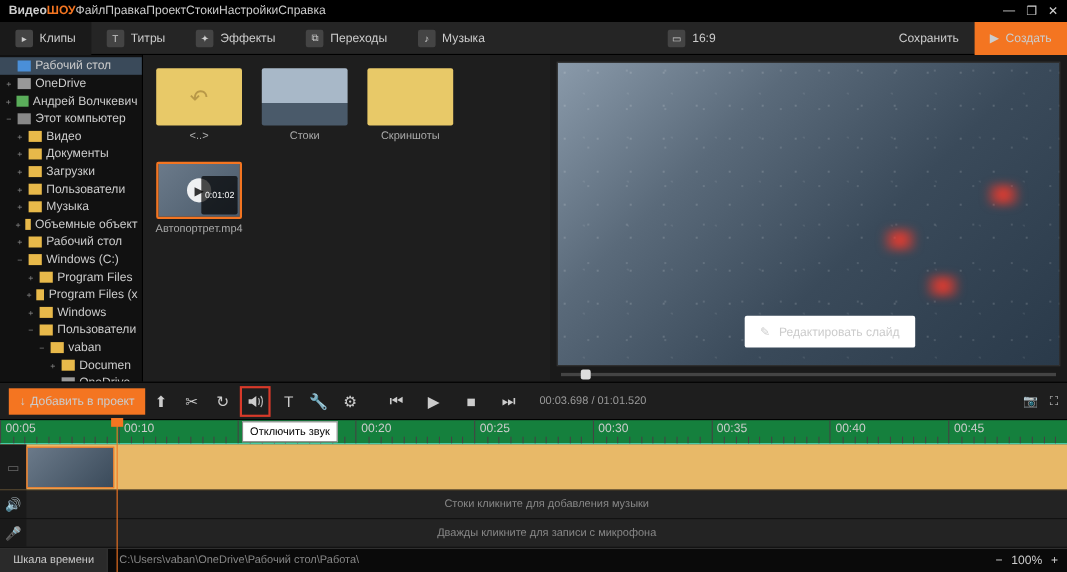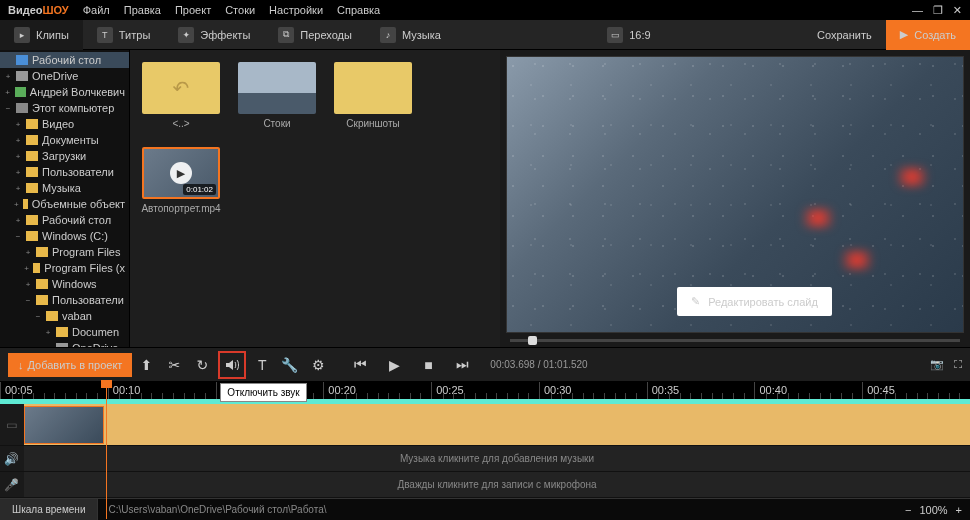--- a/index.html
+++ b/index.html
@@ -1,17 +1,17 @@
 <!DOCTYPE html>
 <html><head>
 <meta charset="utf-8">
 <style>
 *{margin:0;padding:0;box-sizing:border-box;font-family:Arial,sans-serif;font-size:11px;color:#ccc;user-select:none}
 body{background:#1a1a1a;width:970px;height:520px;overflow:hidden;display:flex;flex-direction:column}
-.titlebar{height:20px;background:#000;display:flex;align-items:center;padding:0 8px;gap:14px}
+.titlebar{height:20px;background:#000;display:flex;align-items:center;padding:0 8px;}
 .logo{font-weight:bold}.logo .o{color:#f47521}
 .menu-item{color:#ccc;font-size:11px;cursor:pointer}
 .wincontrols{margin-left:auto;display:flex;gap:10px;color:#888}
 .toolbar{height:30px;background:#252525;display:flex;align-items:center;border-bottom:1px solid #000}
 .tool-btn{display:flex;align-items:center;gap:6px;padding:0 14px;height:30px;cursor:pointer}
 .tool-btn.active{background:#1a1a1a}
 .tool-icon{width:16px;height:16px;background:#444;border-radius:2px;display:flex;align-items:center;justify-content:center;font-size:9px}
 .spacer{flex:1}
 .btn-save{padding:0 14px;height:30px;display:flex;align-items:center;cursor:pointer}
 .btn-create{background:#f47521;color:#fff;padding:0 14px;height:30px;display:flex;align-items:center;gap:6px;cursor:pointer}
@@ -29,39 +29,39 @@
 .ic-pc{background:#888}
 .content{flex:1;display:flex;min-width:0}
 .browser{width:370px;background:#1e1e1e;padding:12px;display:flex;flex-direction:column}
 .thumbs{display:flex;gap:18px;flex-wrap:wrap;align-content:flex-start}
 .thumb{width:78px;display:flex;flex-direction:column;align-items:center;gap:4px;cursor:pointer}
 .thumb-img{width:78px;height:52px;background:#e8c968;border-radius:2px;display:flex;align-items:center;justify-content:center;position:relative}
 .thumb-img.video{background:linear-gradient(135deg,#6b7a8a,#4a5a6a);border:2px solid #f47521}
 .thumb-img.stock{background:linear-gradient(180deg,#a8b8c8 60%,#4a5a6a 60%)}
 .thumb-lbl{font-size:10px;color:#aaa;text-align:center}
 .play-badge{width:22px;height:22px;background:rgba(255,255,255,.9);border-radius:50%;display:flex;align-items:center;justify-content:center;color:#333}
-.dur-badge{position:absolute;bottom:2px;right:2px;background:rgba(0,0,0,.7);color:#fff;font-size:8px;padding:1px 3px;border-radius:2px}
+.dur-badge{position:absolute;bottom:2px;right:2px;background:rgba(0,0,0,.7);color:#fff;font-size:8px;padding:13px 3px;border-radius:2px}
 .preview{flex:1;background:#1a1a1a;display:flex;flex-direction:column;padding:6px 6px 0 6px;min-width:0}
 .preview-img{flex:1;background:linear-gradient(135deg,#8a9aaa 0%,#5a6a7a 30%,#3a4a5a 60%,#2a3a4a 100%);position:relative;border:1px solid #333}
 .rain{position:absolute;inset:0;background-image:radial-gradient(circle at 20% 30%,rgba(255,255,255,.15) 1px,transparent 1px),radial-gradient(circle at 60% 70%,rgba(255,255,255,.1) 1px,transparent 1px),radial-gradient(circle at 80% 20%,rgba(255,255,255,.12) 1px,transparent 1px);background-size:30px 30px,40px 40px,35px 35px}
 .red-light{position:absolute;width:30px;height:20px;background:radial-gradient(circle,#ff3a2a,transparent);filter:blur(4px)}
 .edit-btn{position:absolute;bottom:16px;left:170px;background:#fff;color:#333;padding:8px 14px;display:flex;align-items:center;gap:8px;font-size:11px;cursor:pointer;border-radius:2px}
 .seekbar{height:14px;display:flex;align-items:center;padding:0 4px}
 .seek-track{flex:1;height:3px;background:#444;position:relative}
 .seek-thumb{position:absolute;left:18px;top:-3px;width:9px;height:9px;background:#ddd;border-radius:2px}
 .controls-row{height:34px;background:#1e1e1e;display:flex;align-items:center;border-top:1px solid #000}
 .add-btn{background:#f47521;color:#fff;padding:0 10px;height:24px;margin-left:8px;display:flex;align-items:center;gap:4px;font-size:10px;cursor:pointer}
 .ctrl-ic{width:28px;height:28px;display:flex;align-items:center;justify-content:center;cursor:pointer;color:#ccc;font-size:14px;position:relative}
 .ctrl-ic.boxed{border:2px solid #d83a2a;margin:0 2px}
 .tooltip{position:absolute;top:30px;left:0;background:#fff;color:#000;padding:3px 6px;font-size:10px;white-space:nowrap;z-index:10;border:1px solid #888}
 .play-controls{display:flex;align-items:center;gap:6px;margin-left:14px}
 .timecode{font-size:10px;color:#999;margin-left:8px}
 .right-ctrls{margin-left:auto;display:flex;align-items:center;gap:10px;padding-right:8px}
 .timeline{background:#1a1a1a;border-top:1px solid #000}
-.ruler{height:22px;background:#000000;position:relative;display:flex;font-size:9px;color:#888;border-bottom:5px solid #5eead4}
+.ruler{height:22px;background:#15803d;position:relative;display:flex;font-size:9px;color:#888;border-bottom:1px solid #5eead4}
 .ruler-seg{flex:1;position:relative;border-left:1px solid #444;padding-left:4px;padding-top:2px}
 .ruler-tick{position:absolute;bottom:0;height:6px;width:1px;background:#444}
 .playhead{position:absolute;top:0;bottom:-120px;width:1px;background:#f47521;z-index:5}
 .playhead::before{content:'';position:absolute;top:-2px;left:-5px;width:11px;height:8px;background:#f47521}
 .track{height:42px;background:#232323;border-bottom:1px solid #111;display:flex;align-items:center;position:relative}
 .track.video{background:#e8b968}
 .track-head{width:24px;height:100%;background:#1a1a1a;display:flex;align-items:center;justify-content:center;color:#666;font-size:12px}
 .clip{position:absolute;left:24px;top:2px;height:38px;width:80px;background:linear-gradient(135deg,#6b7a8a,#3a4a5a);border:1px solid #f47521}
 .track-hint{flex:1;text-align:center;font-size:10px;color:#888}
 .statusbar{height:22px;background:#0a0a0a;display:flex;align-items:center;border-top:1px solid #333}
@@ -312,21 +312,21 @@
       <div class="ruler-seg">00:35<div class="ruler-tick" style="left: 10%;"></div><div class="ruler-tick" style="left: 20%;"></div><div class="ruler-tick" style="left: 30%;"></div><div class="ruler-tick" style="left: 40%;"></div><div class="ruler-tick" style="left: 50%;"></div><div class="ruler-tick" style="left: 60%;"></div><div class="ruler-tick" style="left: 70%;"></div><div class="ruler-tick" style="left: 80%;"></div><div class="ruler-tick" style="left: 90%;"></div></div>
       <div class="ruler-seg">00:40<div class="ruler-tick" style="left: 10%;"></div><div class="ruler-tick" style="left: 20%;"></div><div class="ruler-tick" style="left: 30%;"></div><div class="ruler-tick" style="left: 40%;"></div><div class="ruler-tick" style="left: 50%;"></div><div class="ruler-tick" style="left: 60%;"></div><div class="ruler-tick" style="left: 70%;"></div><div class="ruler-tick" style="left: 80%;"></div><div class="ruler-tick" style="left: 90%;"></div></div>
       <div class="ruler-seg">00:45<div class="ruler-tick" style="left: 10%;"></div><div class="ruler-tick" style="left: 20%;"></div><div class="ruler-tick" style="left: 30%;"></div><div class="ruler-tick" style="left: 40%;"></div><div class="ruler-tick" style="left: 50%;"></div><div class="ruler-tick" style="left: 60%;"></div><div class="ruler-tick" style="left: 70%;"></div><div class="ruler-tick" style="left: 80%;"></div><div class="ruler-tick" style="left: 90%;"></div></div>
     </div>
   <div class="track video">
     <div class="track-head">▭</div>
     <div class="clip"></div>
   </div>
   <div class="track" style="height:26px">
     <div class="track-head">🔊</div>
-    <div class="track-hint">Музыка кликните для добавления музыки</div>
+    <div class="track-hint">Стоки кликните для добавления музыки</div>
   </div>
   <div class="track" style="height:26px">
     <div class="track-head">🎤</div>
     <div class="track-hint">Дважды кликните для записи с микрофона</div>
   </div>
 </div>
 
 <div class="statusbar">
   <div class="status-tab active">Шкала времени</div>
   <div class="status-path">C:\Users\vaban\OneDrive\Рабочий стол\Работа\</div>

